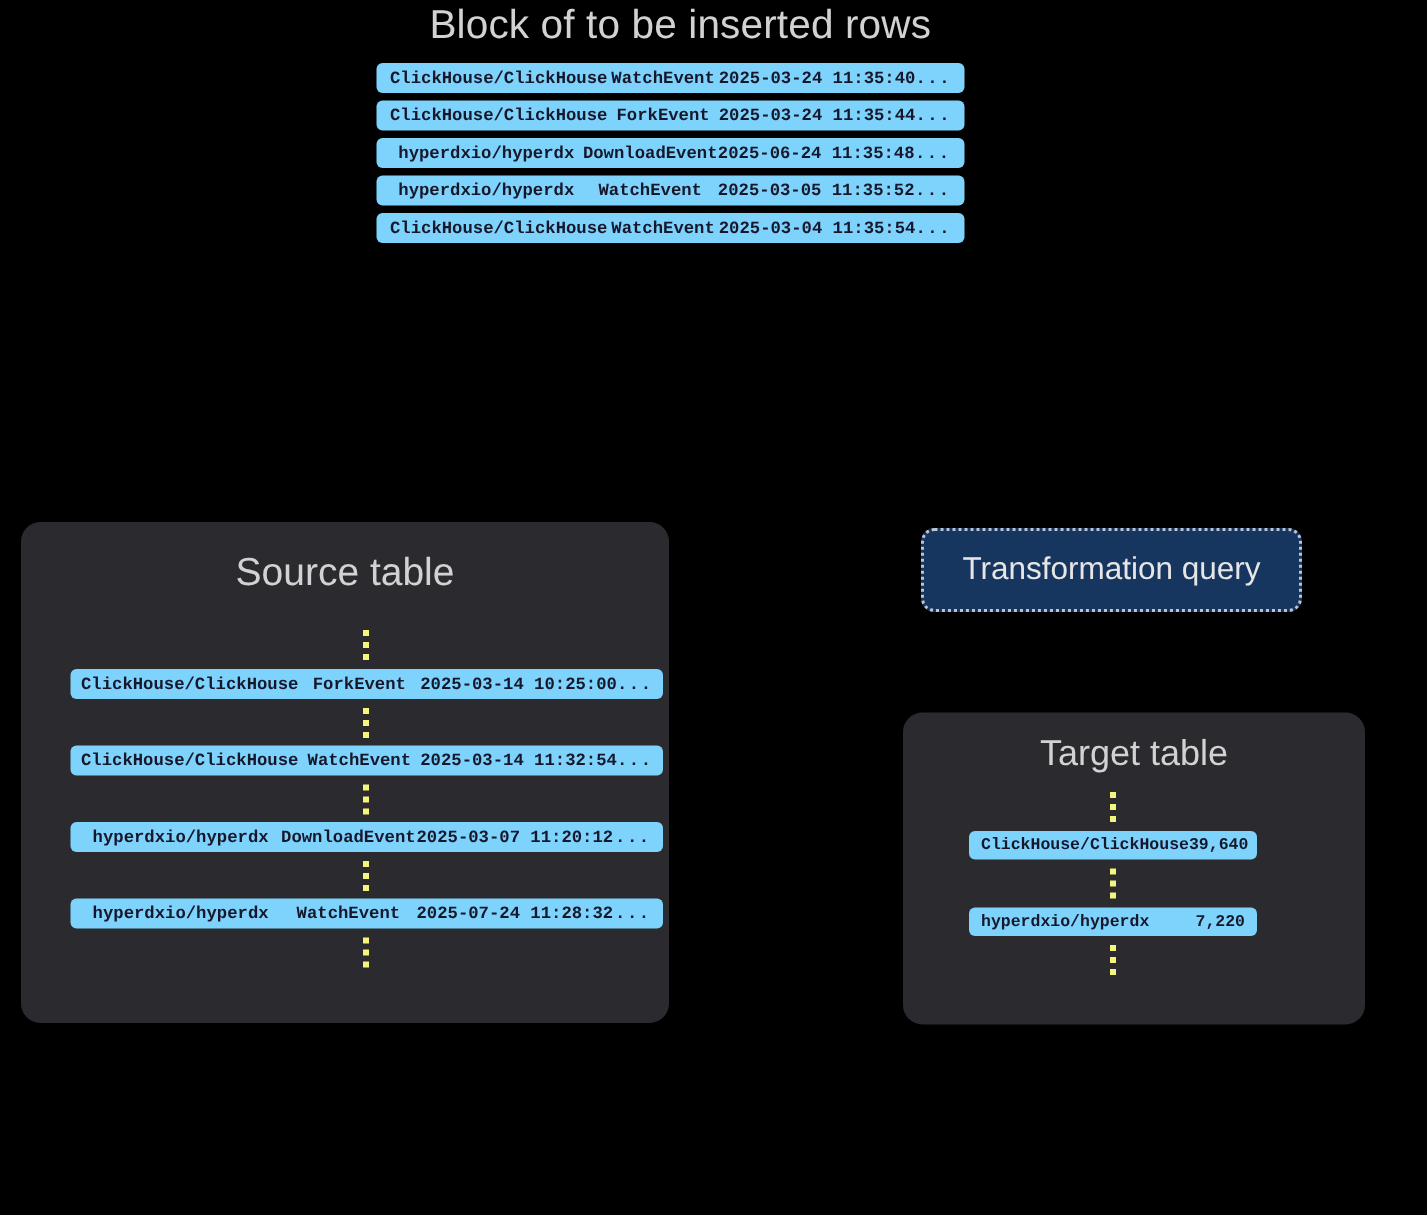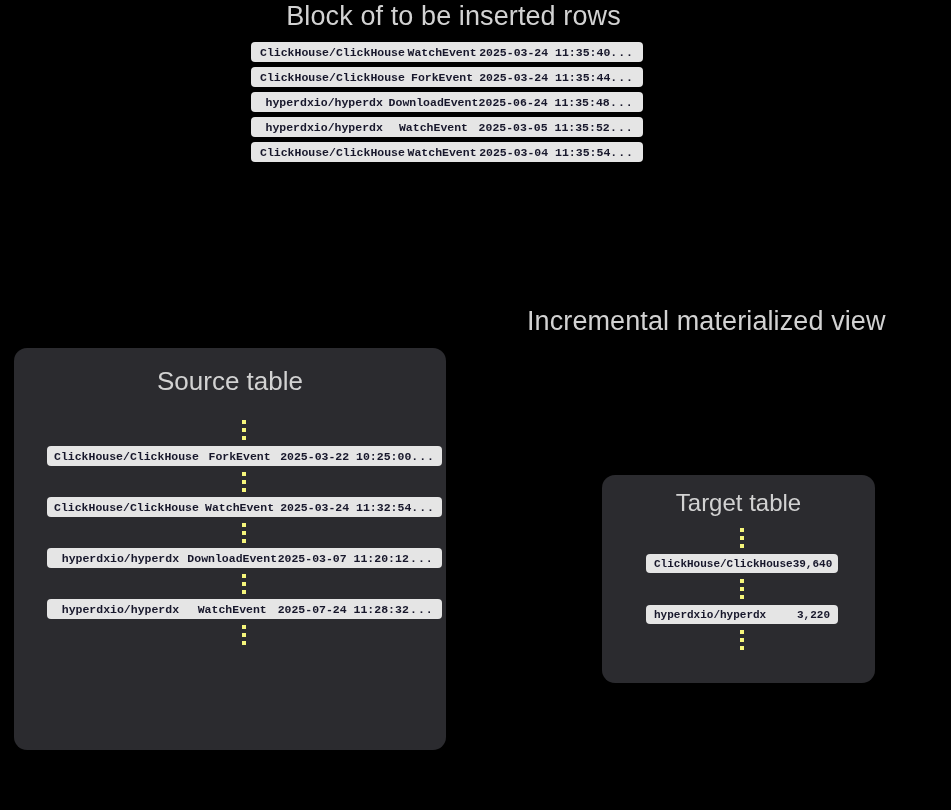--- a/index.html
+++ b/index.html
@@ -49,26 +49,26 @@
   .panel {
     position: absolute;
     background: #2b2b2f;
     border-radius: 13px;
     box-sizing: border-box;
   }
   #source-panel {
     left: 14px;
     top: 348px;
     width: 432px;
-    height: 402px;
+    height: 334px;
   }
   #target-panel {
     left: 602px;
     top: 475px;
-    width: 273px;
+    width: 308px;
     height: 208px;
   }
   .panel-title {
     position: absolute;
     left: 0; right: 0;
     text-align: center;
     color: #d2d2d2;
     font-family: "Liberation Sans", sans-serif;
     font-weight: 400;
     white-space: nowrap;
@@ -78,21 +78,21 @@
     font-size: 26px;
   }
   #target-panel .panel-title {
     top: 14px;
     font-size: 24px;
   }
 
   
   .row {
     position: absolute;
-    background: #e5e5e5;
+    background: #7dd3fc;
     border-radius: 4px;
     box-sizing: border-box;
     display: flex;
     align-items: center;
     font-family: "Liberation Mono", "DejaVu Sans Mono", monospace;
     font-weight: bold;
     color: #17172b;
     overflow: hidden;
     white-space: nowrap;
   }
@@ -217,34 +217,34 @@
 
     <div class="vdots src-dots" style="top:72px;">
       <i></i>
         <i></i>
         <i></i>
     </div>
 
     <div class="row src-row" style="top:98px;">
       <span class="c-repo">ClickHouse/ClickHouse</span>
       <span class="c-event">ForkEvent</span>
-      <span class="c-ts">2025-03-22 10:25:00</span>
+      <span class="c-ts">2025-03-14 10:25:00</span>
       <span class="c-more">...</span>
     </div>
 
     <div class="vdots src-dots" style="top:124px;">
       <i></i>
         <i></i>
         <i></i>
     </div>
 
     <div class="row src-row" style="top:149px;">
       <span class="c-repo">ClickHouse/ClickHouse</span>
       <span class="c-event">WatchEvent</span>
-      <span class="c-ts">2025-03-24 11:32:54</span>
+      <span class="c-ts">2025-03-14 11:32:54</span>
       <span class="c-more">...</span>
     </div>
 
     <div class="vdots src-dots" style="top:175px;">
       <i></i>
         <i></i>
         <i></i>
     </div>
 
     <div class="row src-row" style="top:200px;">
@@ -267,22 +267,22 @@
       <span class="c-more">...</span>
     </div>
 
     <div class="vdots src-dots" style="top:277px;">
       <i></i>
         <i></i>
         <i></i>
     </div>
   </div>
 
-  <div class="heading" id="imv-title">Incremental materialized view</div>
-
+
+  <div id="transform-query">Transformation query</div>
 
   <div class="panel" id="target-panel">
 
     <div class="panel-title">Target table</div>
 
     <div class="vdots tgt-dots" style="top:53px;">
       <i></i>
         <i></i>
         <i></i>
     </div>
@@ -293,21 +293,21 @@
     </div>
 
     <div class="vdots tgt-dots" style="top:104px;">
       <i></i>
         <i></i>
         <i></i>
     </div>
 
     <div class="row tgt-row" style="top:130px;">
       <span class="c-repo">hyperdxio/hyperdx</span>
-      <span class="c-count">3,220</span>
+      <span class="c-count">7,220</span>
     </div>
 
     <div class="vdots tgt-dots" style="top:155px;">
       <i></i>
         <i></i>
         <i></i>
     </div>
   </div>
 
 </div>

